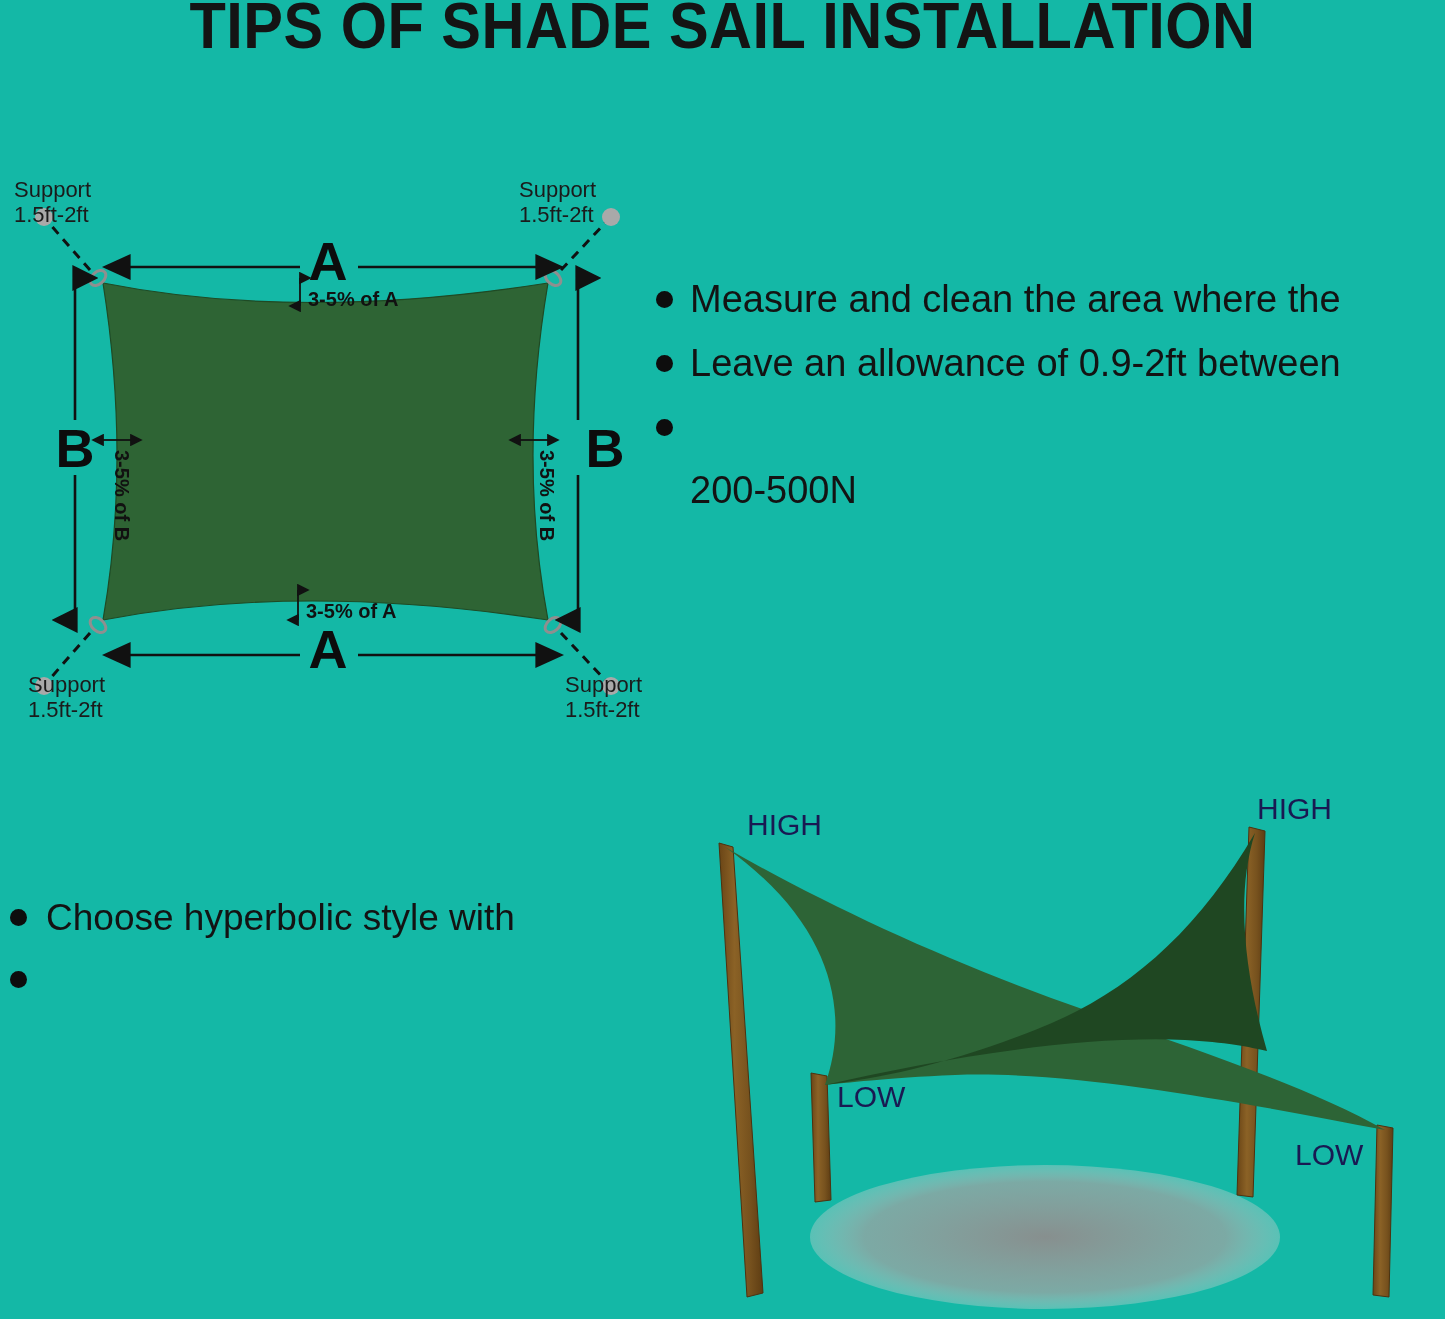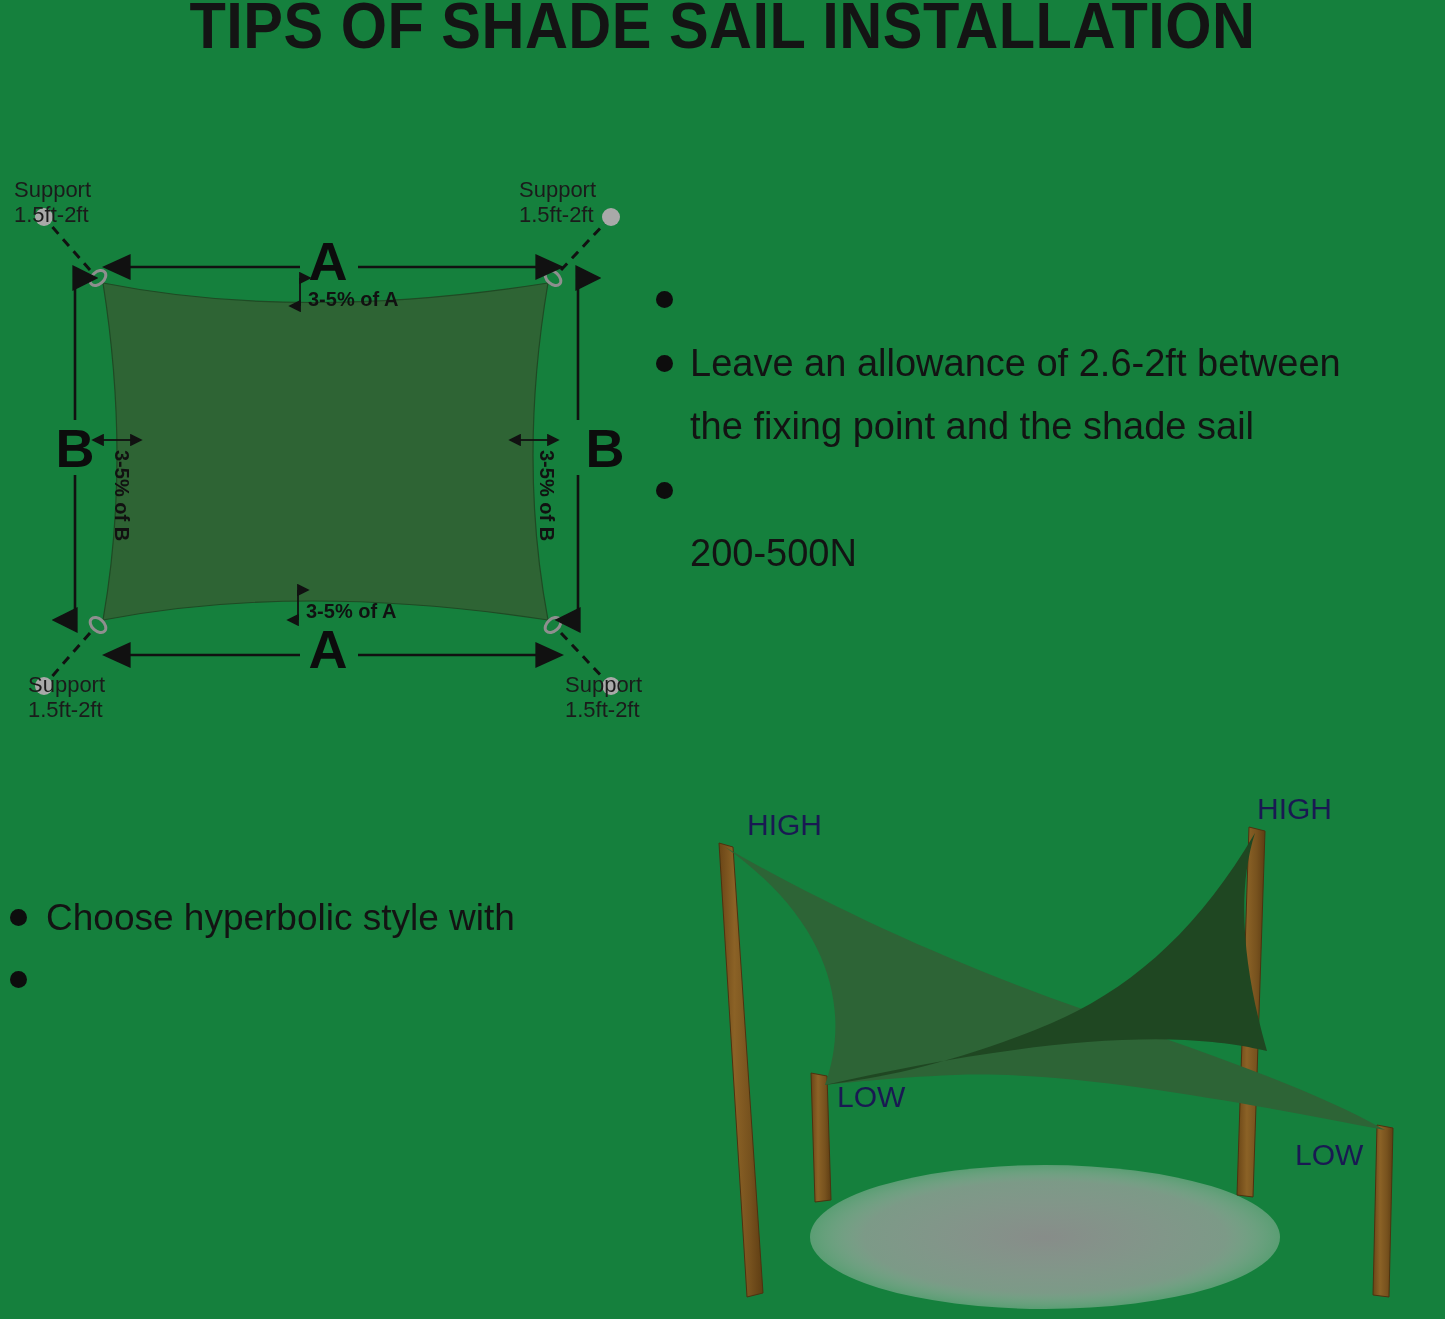--- a/index.html
+++ b/index.html
@@ -11,21 +11,21 @@
     width: 1445px;
     height: 1319px;
     position: relative;
     font-family: "DejaVu Sans", sans-serif;
     overflow: hidden;
   }
   .page {
     position: relative;
     width: 1445px;
     height: 1319px;
-    background: #15803d;
+    background: #14b8a6;
   }
 
   
   #title {
     position: absolute;
     left: 0;
     top: -6px;
     width: 1445px;
     text-align: center;
     font-family: "Liberation Sans", sans-serif;
@@ -257,26 +257,25 @@
 
     <g>
       <line x1="520" y1="290" x2="548" y2="290" stroke="#111" stroke-width="1.8" marker-start="url(#tinyLeft)" marker-end="url(#tinyRight)"></line>
       <text class="lbl-dim" x="0" y="0" transform="translate(540,300) rotate(90)">3-5% of B</text>
     </g>
   </svg>
 
   <ul class="bullet-list" id="tips-list">
     <li class="bullet-item">
       <span class="dot"></span>
-      <br>
-    </li>
-    <li class="bullet-item">
-      <span class="dot"></span>
-      <span>Leave an allowance of 2.6-2ft between</span><br>
-      <span>the fixing point and the shade sail</span>
+      <span>Measure and clean the area where the</span><br>
+    </li>
+    <li class="bullet-item">
+      <span class="dot"></span>
+      <span>Leave an allowance of 0.9-2ft between</span><br>
     </li>
     <li class="bullet-item">
       <span class="dot"></span>
       <br>
       <span>200-500N</span>
     </li>
   </ul>
 
   <ul class="bullet-list" id="style-list">
     <li class="bullet-item">

